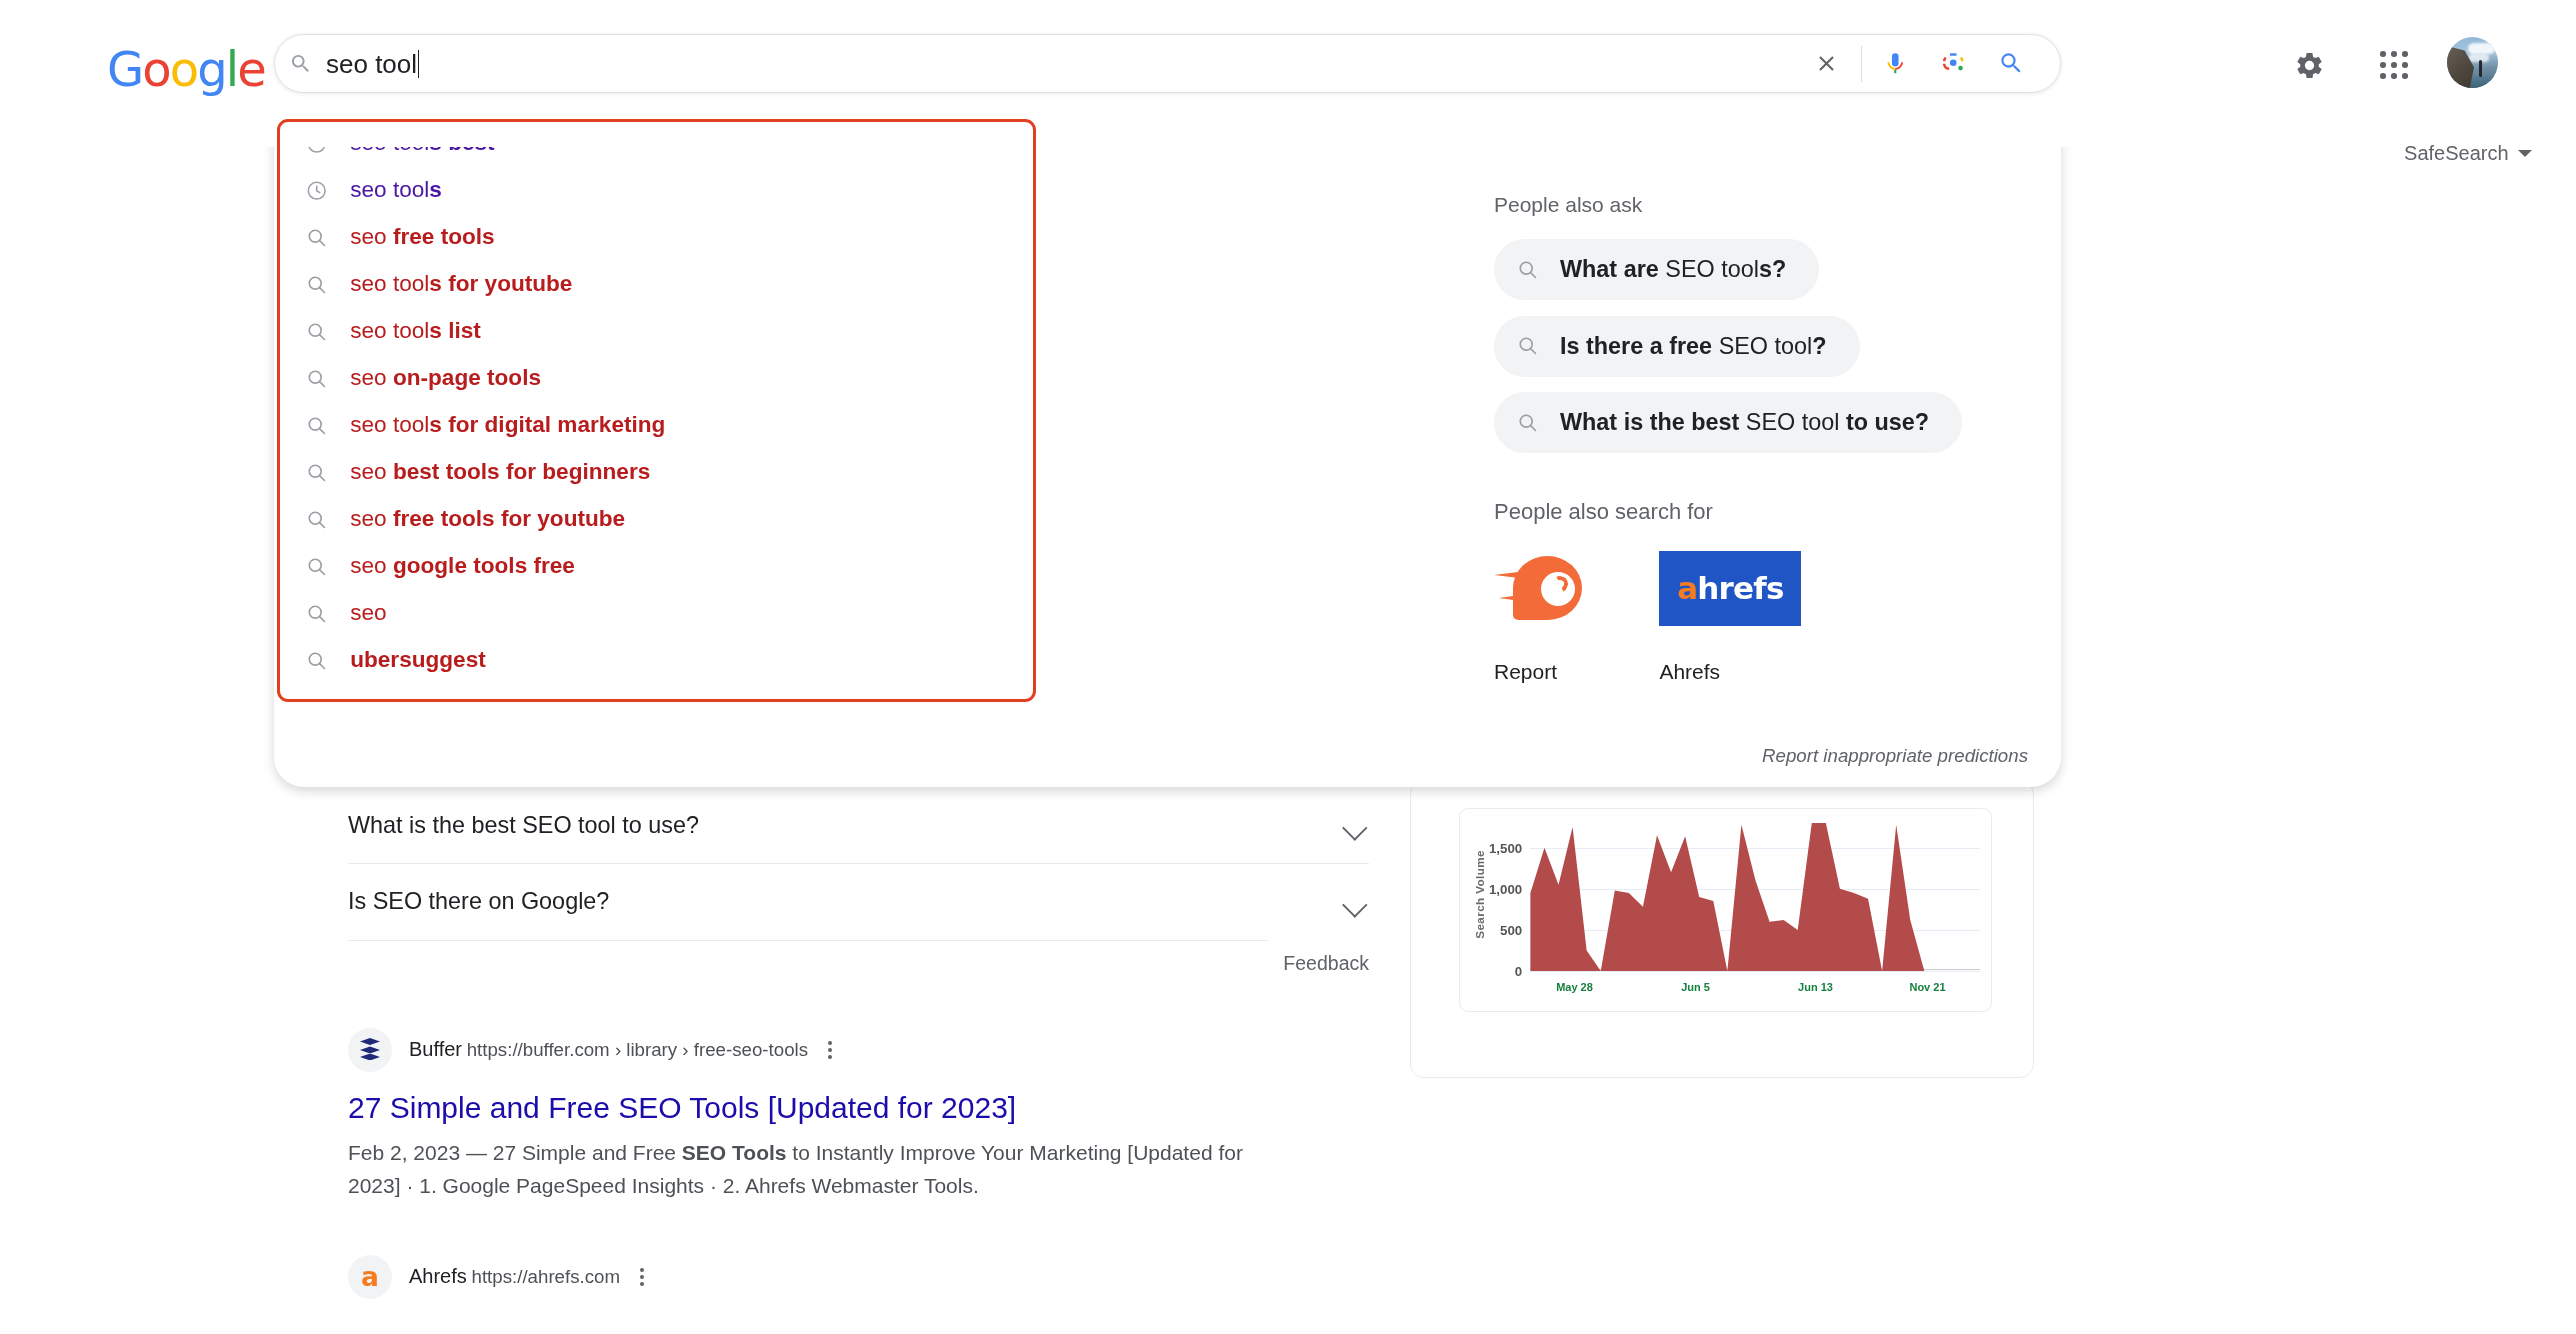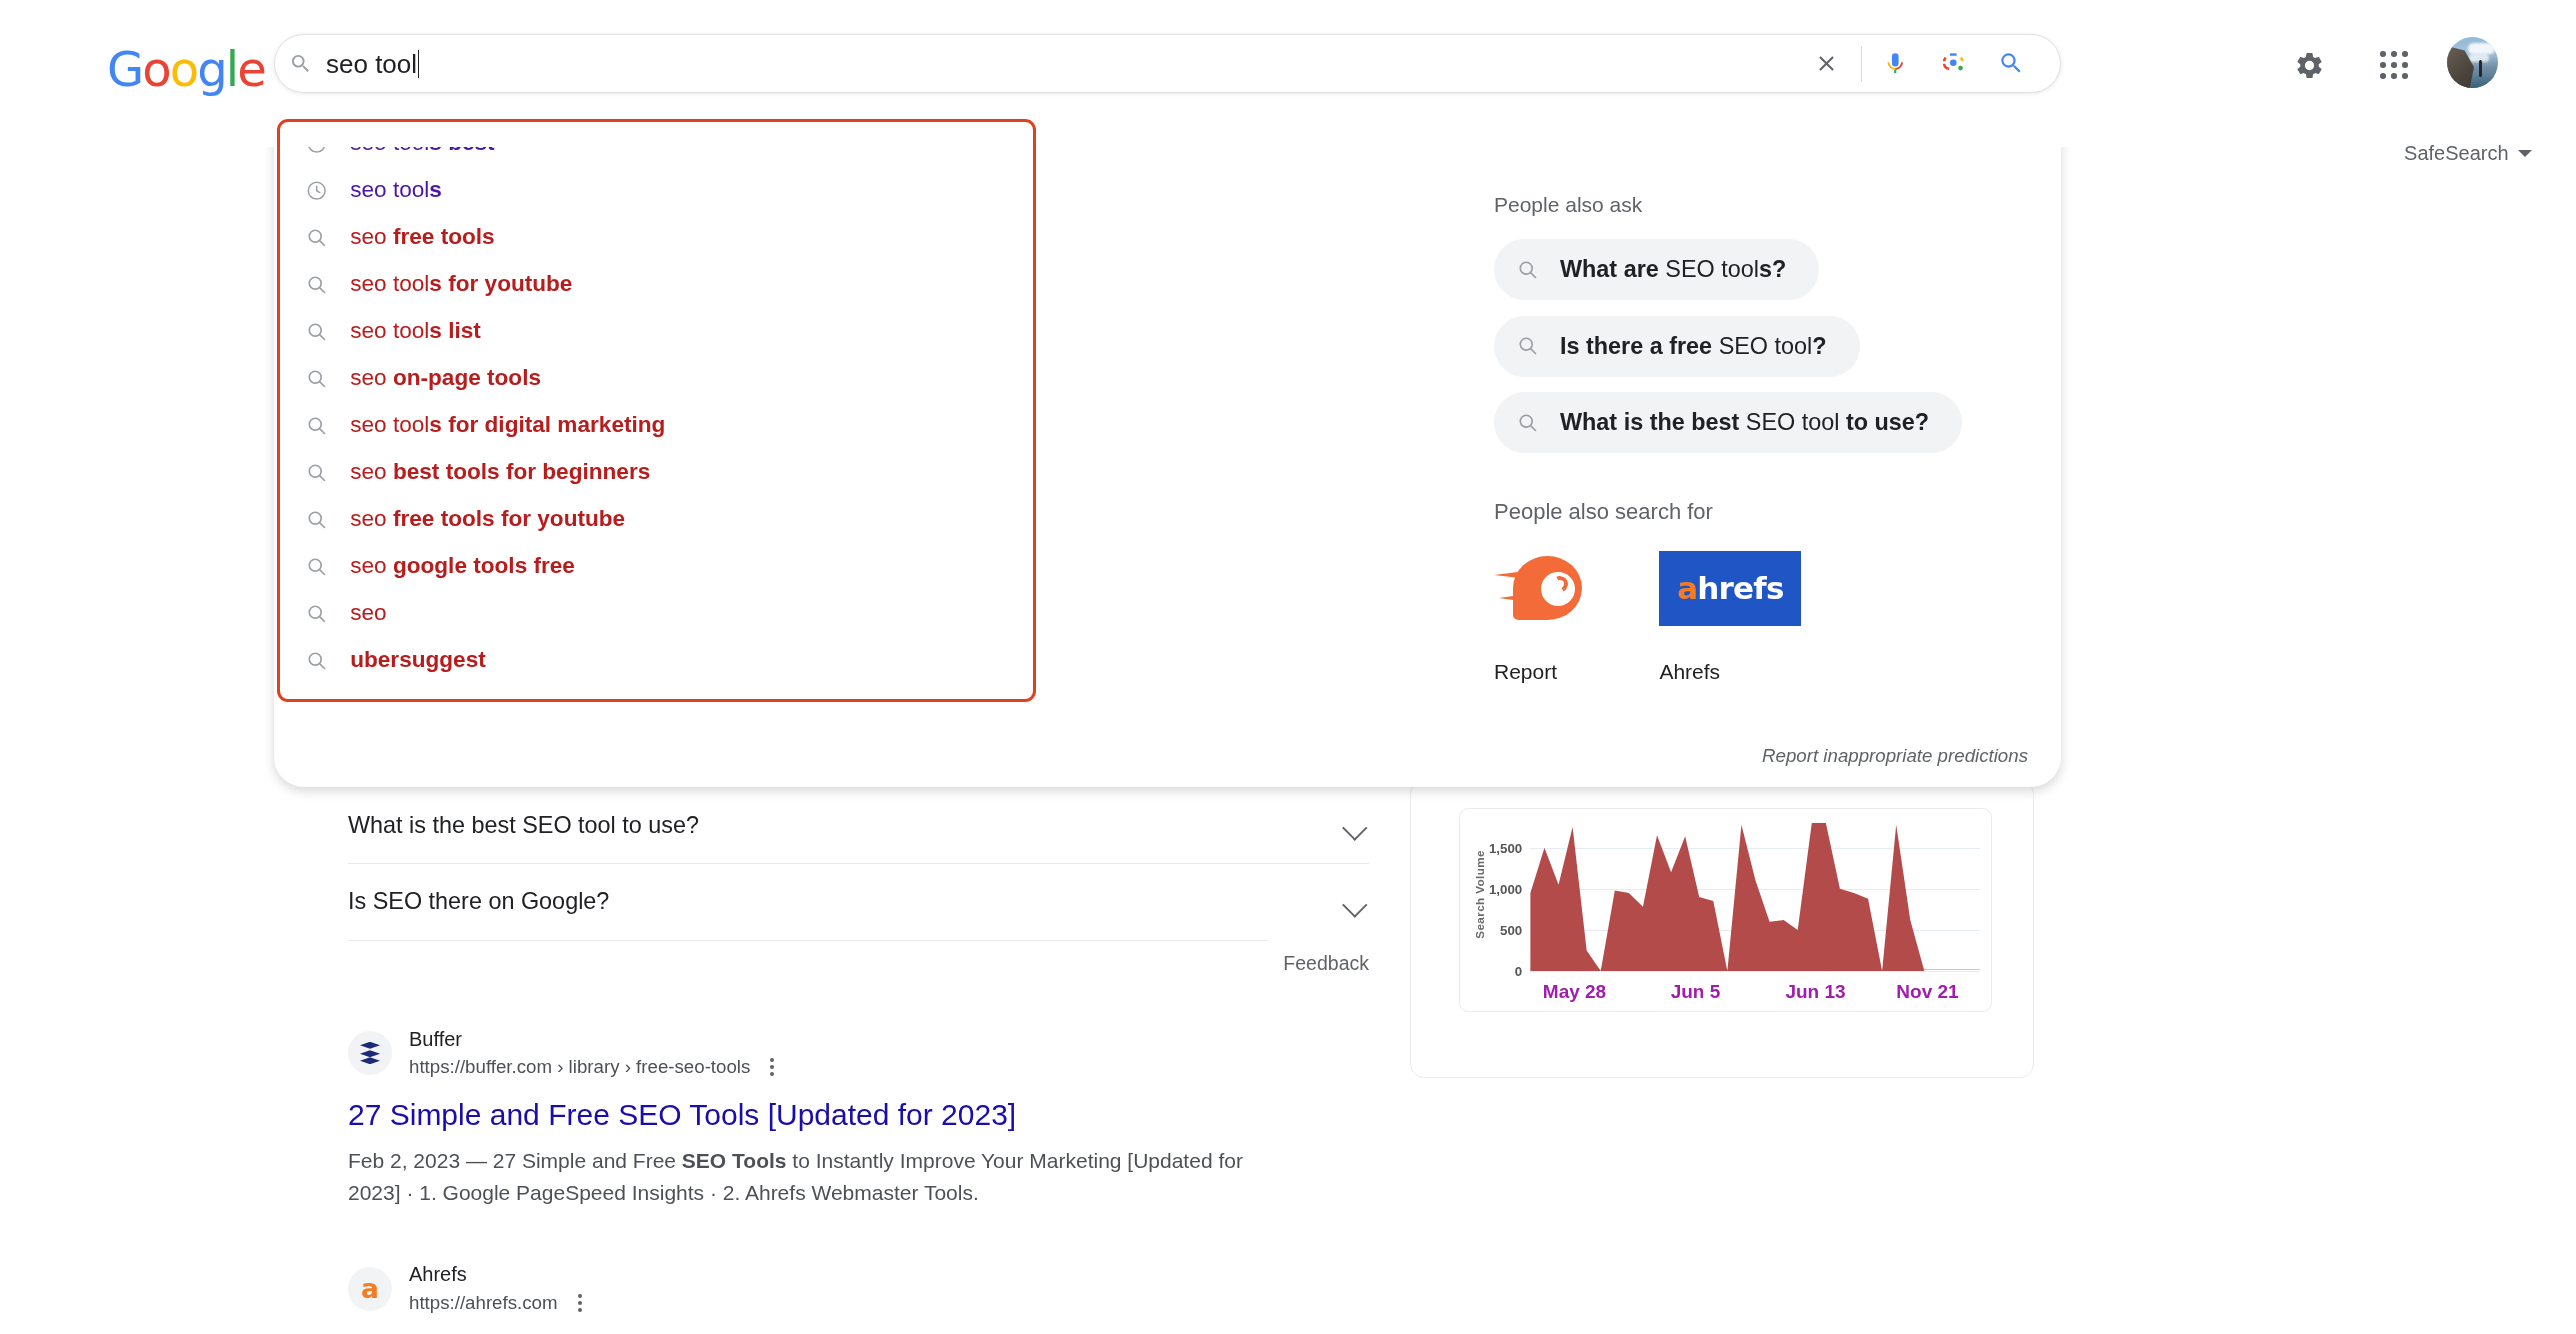--- a/index.html
+++ b/index.html
@@ -212,21 +212,21 @@
   .fav-buffer { position: relative; width: 20px; height: 23.4px; }
   .fav-buffer i {
     position:absolute; left:0; width: 20px; height: 7px; background:#1e2a78;
     clip-path: polygon(50% 0%, 100% 50%, 50% 100%, 0% 50%);
   }
   .fav-buffer i:nth-child(1){ top: 0px; }
   .fav-buffer i:nth-child(2){ top: 8.6px; }
   .fav-buffer i:nth-child(3){ top: 15.6px; }
   .fav-ahrefs { font-size: 26.5px; font-weight: 700; color: #F57C20;
     font-family: "DejaVu Sans", sans-serif; line-height:1; }
-  .site-col { display: flex; flex-direction: column; gap: 4.7px; }
+  .site-col { display: flex; gap: 4.7px; text-align: center; }
   .site-name { font-size: 20px; color: #202124; }
   .site-url-row { display: flex; align-items: center; gap: 17px; }
   .site-url { font-size: 18.7px; color: #4d5156; }
   .kebab { display:flex; flex-direction: column; gap: 3.1px; cursor: pointer; padding: 3.1px; }
   .kebab i { width: 3.9px; height: 3.9px; border-radius: 50%; background: #5f6368; display:block; }
   .result-title {
     font-size: 30px; color: #1a0dab; margin-top: 17px; line-height: 1.25; cursor: pointer;
   }
   .result-snippet {
     font-size: 21px; color: #4d5156; line-height: 1.55; margin-top: 11px; max-width: 920px;
@@ -250,21 +250,21 @@
     writing-mode: vertical-rl; transform: rotate(180deg);
     letter-spacing: 0.4px;
   }
   .chart-plot { position: absolute; left: 70px; top: 14px; right: 11px; bottom: 41px; }
   .chart-gridline { position: absolute; left: 0; right: 0; height: 0.8px; background: #e6ecf5; }
   .chart-ytick {
     position: absolute; right: calc(100% + 7.8px); font-size: 13.3px; color: #555;
     transform: translateY(-50%); white-space: nowrap; font-weight: 700;
   }
   .chart-xtick {
-    position: absolute; top: calc(100% + 11px); font-size: 19px; color: #a21caf;
+    position: absolute; top: calc(100% + 11px); font-size: 11px; color: #15803d;
     transform: translateX(-50%); white-space: nowrap; font-weight: 700; padding-left: 7px;
   }
   .chart-baseline { position:absolute; left:0; right:0; bottom:0; height:0.8px; background:#c9c9c9; }
 </style>
 </head>
 <body>
 
 <div class="results-col">
 
   <div>

